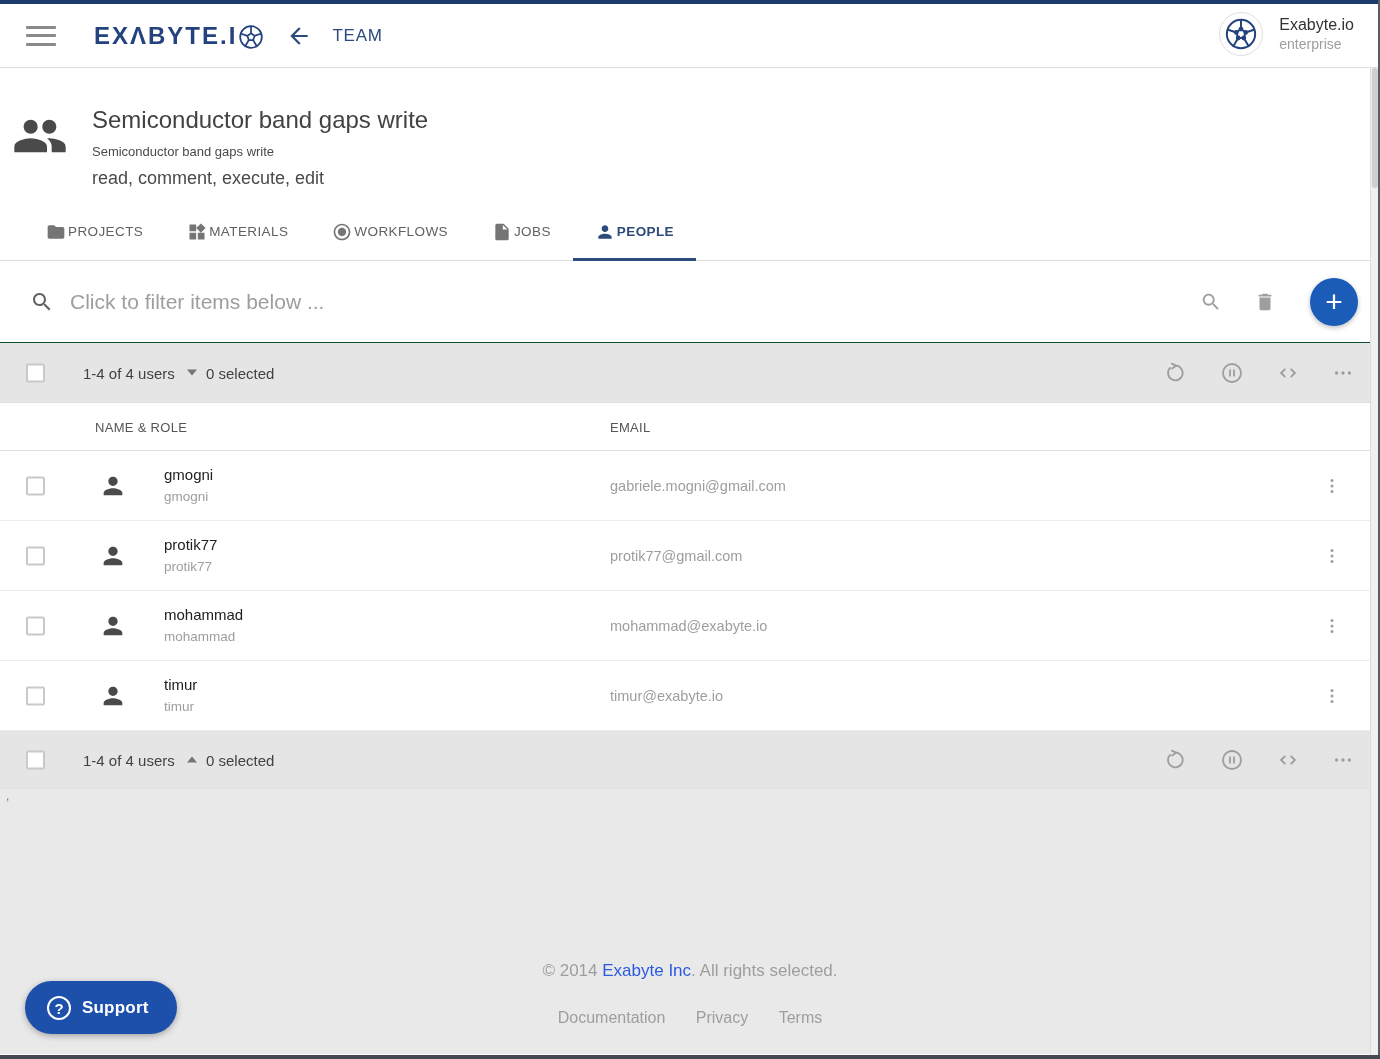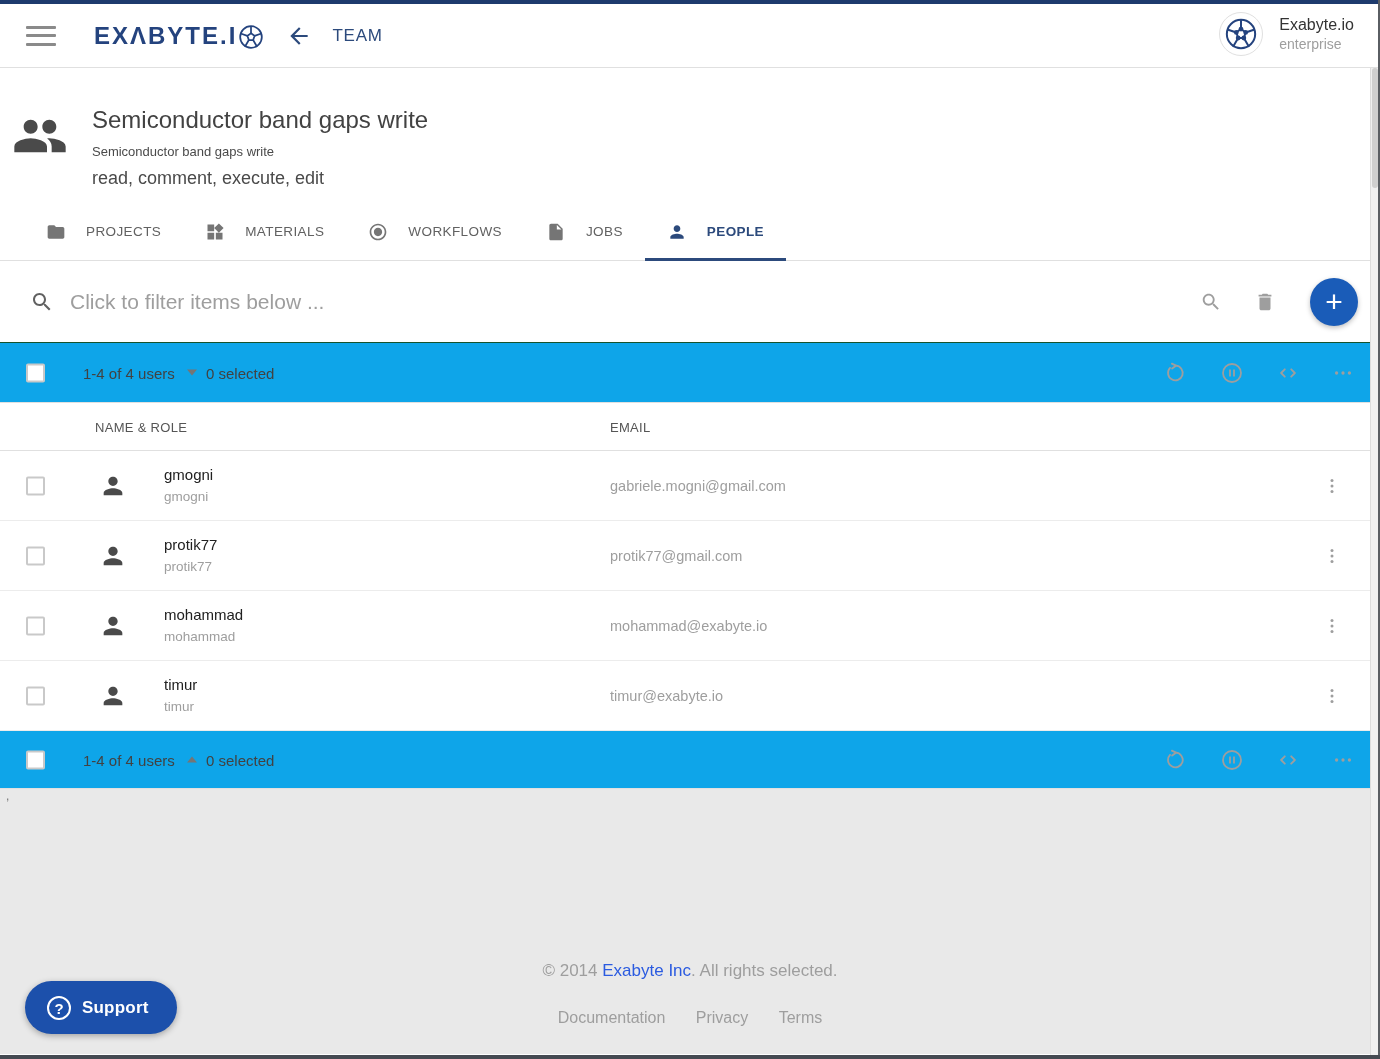--- a/index.html
+++ b/index.html
@@ -34,21 +34,21 @@
   .page-header { background:#fff; padding:26px 0 0 14px; height:135px; position:relative; }
   .entity-icon { position:absolute; left:12px; top:108px; top:40px; }
   .ph-text { margin-left:78px; }
   .page-title { font-size:24px; color:#424242; font-weight:400; padding-top:12px; }
   .page-subtitle { font-size:13px; color:#4a4a4a; margin-top:10px; }
   .page-perms { font-size:18px; color:#4a4a4a; margin-top:9px; }
 
   
   .tabs { display:flex; border-bottom:1px solid #e0e0e0; background:#fff; height:58px; align-items:stretch; padding-left:24px; }
   .tab {
-    display:flex; align-items:center; gap:20px; padding:0 22px; cursor:pointer;
+    display:flex; align-items:center; gap:2px; padding:0 22px; cursor:pointer;
     font-size:13.5px; letter-spacing:0.4px; color:#616161; position:relative;
   }
   .tab svg { flex:0 0 auto; }
   .tab.active { color:#2c4a7c; font-weight:bold; }
   .tab.active::after {
     content:""; position:absolute; left:0; right:0; bottom:-1px; height:3px; background:#2c4a7c;
   }
 
   
   .filter-bar {
@@ -62,21 +62,21 @@
   .filter-input::placeholder { color:#9e9e9e; }
   .filter-actions { display:flex; align-items:center; gap:24px; margin-right:4px; }
   .icon-btn { background:none; border:none; cursor:pointer; display:flex; align-items:center; justify-content:center; padding:4px; }
   .fab {
     width:48px; height:48px; border-radius:50%; background:#1a5cb8; border:none; cursor:pointer;
     color:#fff; font-size:30px; font-weight:300; line-height:44px; text-align:center;
     box-shadow:0 2px 5px rgba(0,0,0,0.25); margin-left:6px;
   }
 
   
-  .toolbar { height:60px; background:#0ea5e9; border-bottom:1px solid #e0e0e0; position:relative; }
+  .toolbar { height:60px; background:#e5e5e5; border-bottom:1px solid #e0e0e0; position:relative; }
   .toolbar .cb { position:absolute; left:26px; top:50%; transform:translateY(-50%); }
   .range-wrap { position:absolute; left:83px; top:50%; transform:translateY(-50%); display:flex; align-items:center; cursor:pointer; }
   .range-label { font-size:15px; color:#424242; }
   .caret { width:0; height:0; border-left:5px solid transparent; border-right:5px solid transparent; margin-left:12px; }
   .caret.down { border-top:6px solid #757575; }
   .caret.up { border-bottom:6px solid #757575; }
   .selected-label { position:absolute; left:206px; top:50%; transform:translateY(-50%); font-size:15px; color:#424242; }
   .toolbar-icons { position:absolute; right:22px; top:50%; transform:translateY(-50%); display:flex; align-items:center; gap:25px; }
 
   .checkbox {

